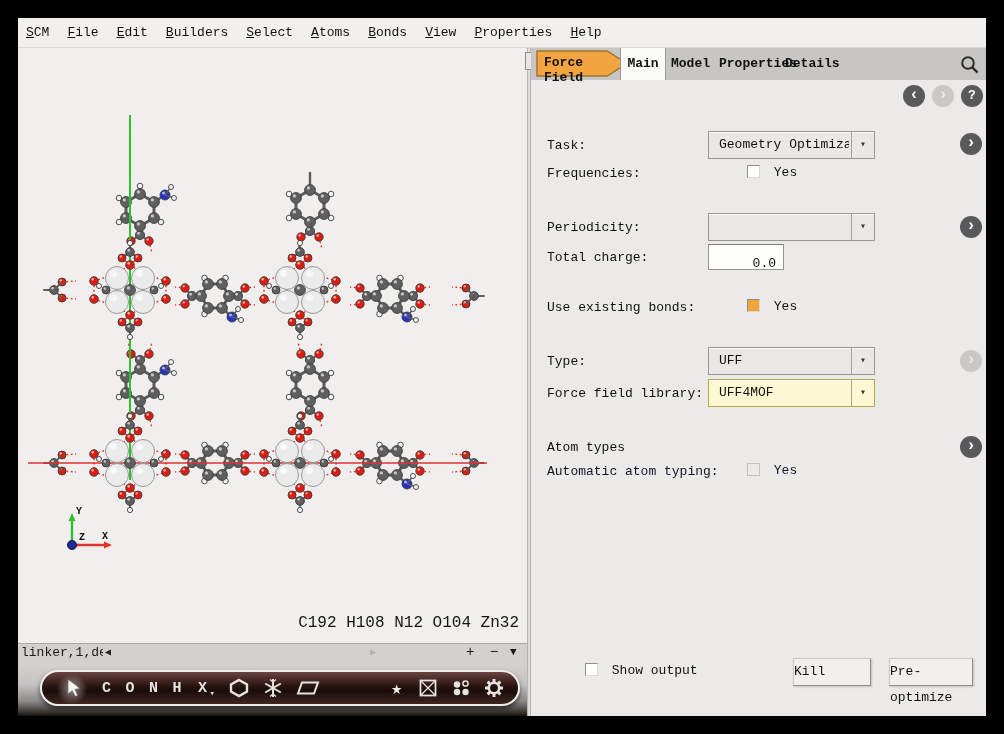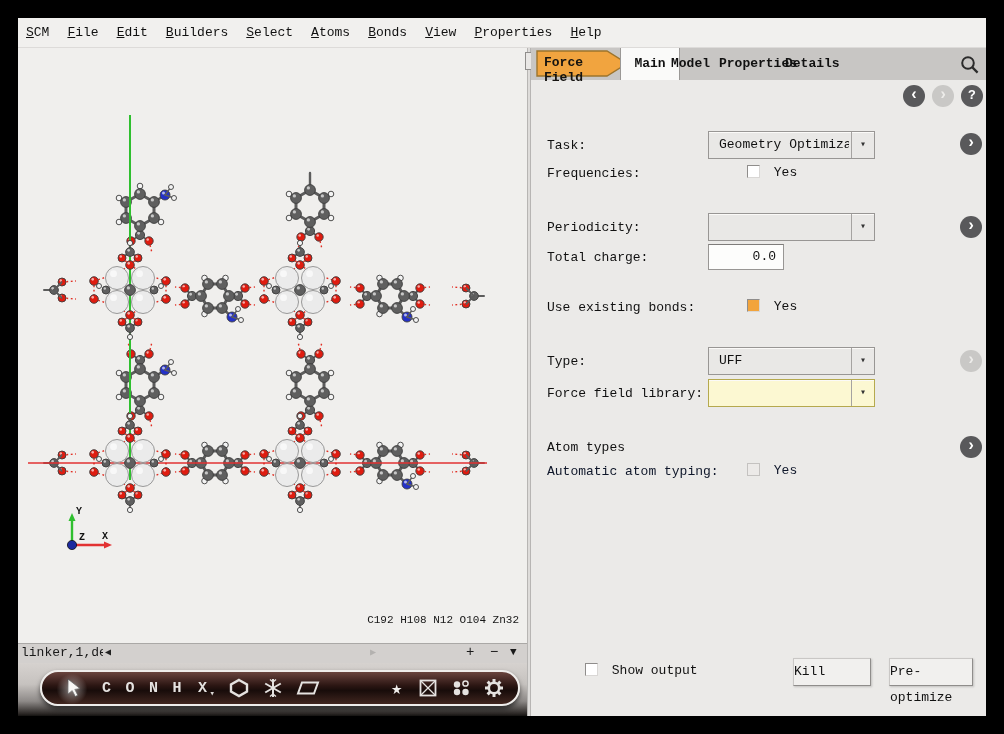--- a/index.html
+++ b/index.html
@@ -7,21 +7,21 @@
   .frame{position:relative;width:1004px;height:734px;background:#000;font-family:"DejaVu Sans","Liberation Sans",sans-serif;overflow:hidden;}
   .window{position:absolute;left:18px;top:18px;width:968px;height:698px;background:#ebeae8;font-family:Liberation Mono, monospace;}
 
   
   .menubar{position:absolute;left:0;top:0;width:968px;height:30px;background:#f1f0ee;border-bottom:1px solid #dddbd9;display:flex;align-items:center;padding-left:8px;gap:18px;font-size:13px;color:#111;}
   .mi{cursor:default;}
   .mi .uf{text-decoration:underline;}
 
   
   .viewer{position:absolute;left:0;top:30px;width:509px;height:595px;background:#f0efed;overflow:hidden;}
-  .formula{position:absolute;right:8px;top:566px;font-size:11px;color:#161616;}
+  .formula{position:absolute;right:8px;top:566px;font-size:16px;color:#161616;}
 
   
   .sash{position:absolute;left:509px;top:30px;width:4px;height:668px;background:#dedcda;border-left:1px solid #b7b5b3;border-right:1px solid #b7b5b3;}
   .sash-handle{position:absolute;left:-3px;top:4px;width:9px;height:18px;background:#e9e7e5;border:1px solid #8f8d8b;}
 
   
   .selector{position:absolute;left:0;top:625px;width:509px;height:20px;background:#d3d0ce;border-top:1px solid #aaa8a6;font-size:13px;color:#1a1a1a;}
   .seltext{position:absolute;left:3px;top:1px;width:82px;overflow:hidden;white-space:nowrap;}
   .selprev{position:absolute;left:87px;top:2px;font-size:10px;color:#222;}
   .selnext{position:absolute;left:352px;top:2px;font-size:10px;color:#b3b1af;}
@@ -39,37 +39,37 @@
   .pointerwrap .glow{position:absolute;left:-2px;top:0;width:32px;height:32px;border-radius:50%;background:radial-gradient(circle,rgba(255,255,255,.5) 0%,rgba(255,255,255,0) 68%);}
   .xdrop{color:#d9d6d4;font-size:9px;margin-left:2px;margin-top:10px;}
   .star{color:#efedeb;font-size:18px;margin-left:auto;}
   .pill svg{display:block;}
 
   
   .panel{position:absolute;left:513px;top:30px;width:455px;height:668px;background:#ebeae8;font-size:13px;color:#111;}
   .tabbar{position:absolute;left:0;top:0;width:455px;height:32px;background:#c8c6c4;}
   .banner{position:absolute;left:5px;top:2px;width:92px;height:27px;}
   .banner span{position:absolute;left:8px;top:5px;font-weight:bold;font-size:13px;color:#151310;}
-  .tab-main{position:absolute;left:89px;top:0;width:60px;height:32px;background:#fafaf9;border-left:1px solid #9a9896;border-right:1px solid #9a9896;text-align:center;line-height:32px;font-weight:bold;}
+  .tab-main{position:absolute;left:89px;top:0;width:46px;height:32px;background:#fafaf9;border-left:1px solid #9a9896;border-right:1px solid #9a9896;text-align:center;line-height:32px;font-weight:bold;}
   .tab-plain{position:absolute;top:0;height:32px;line-height:32px;font-weight:bold;cursor:default;}
   .searchbtn{position:absolute;left:428px;top:6px;width:22px;height:22px;}
 
   .circ{position:absolute;width:22px;height:22px;border-radius:50%;background:#59595b;color:#fff;text-align:center;line-height:20px;font-weight:bold;font-size:16px;cursor:pointer;}
   .circ.dis{background:#c9c8c6;color:#edecea;cursor:default;}
   .circ.q{font-size:13px;line-height:22px;}
 
   .flabel{position:absolute;left:16px;white-space:nowrap;}
   .dis-t{color:#0f172a;}
 
   .dd{position:absolute;width:167px;height:28px;background:#e9e8e6;border:1px solid #989694;box-shadow:inset 0 1px 0 #fbfaf8;}
   .dd .ddtxt{position:absolute;left:10px;top:0;line-height:26px;white-space:nowrap;overflow:hidden;width:130px;}
   .dd .ddbtn{position:absolute;right:0;top:0;width:23px;height:100%;border-left:1px solid #a5a3a1;text-align:center;line-height:26px;font-size:10px;color:#333;cursor:pointer;}
   .dd.modified{background:#fcf8d2;border-color:#b5a94e;}
 
-  .tinput{position:absolute;width:76px;height:26px;background:#fdfdfc;border:1px solid #989694;border-top-color:#7e7c7a;text-align:right;padding:4px 7px 0 0;}
+  .tinput{position:absolute;width:76px;height:26px;background:#fdfdfc;border:1px solid #989694;border-top-color:#7e7c7a;text-align:right;padding:11px 7px 0 0;}
 
   .cb{display:inline-block;width:13px;height:13px;background:#fff;border:1px solid #8f8d8b;border-bottom-color:#d9d7d5;border-right-color:#d9d7d5;vertical-align:-2px;cursor:pointer;}
   .cb.checked{background:#f2a43c;}
   .cb.disd{background:#eceae8;border-color:#c4c2c0;cursor:default;}
   .cbl{margin-left:6px;}
   .cbwrap{position:absolute;white-space:nowrap;margin-left:39px;}
 
   .pbtn{position:absolute;height:28px;background:#f1f0ee;border:1px solid #8f8d8b;border-top-color:#c9c7c5;border-left-color:#c9c7c5;box-shadow:1px 1px 2px rgba(0,0,0,.18);text-align:left;line-height:26px;cursor:pointer;}
 </style>
 </head>
@@ -959,20 +959,21 @@
 
       <span class="flabel" style="top:306px">Type:</span>
       <div class="dd" style="left:177px;top:299px">
         <span class="ddtxt">UFF</span>
         <span class="ddbtn">▾</span>
       </div>
       <div class="circ dis" style="left:429px;top:302px">›</div>
 
       <span class="flabel" style="top:338px">Force field library:</span>
       <div class="dd modified" style="left:177px;top:331px">
+        <span class="ddtxt">UFF4MOF</span>
         <span class="ddbtn">▾</span>
       </div>
 
       <span class="flabel" style="top:392px">Atom types</span>
       <div class="circ" style="left:429px;top:388px">›</div>
 
       <span class="flabel dis-t" style="top:416px">Automatic atom typing:</span>
       <span class="cbwrap" style="left:177px;top:415px">
         <span class="cb disd"></span>
         <span class="cbl dis-t">Yes</span>

